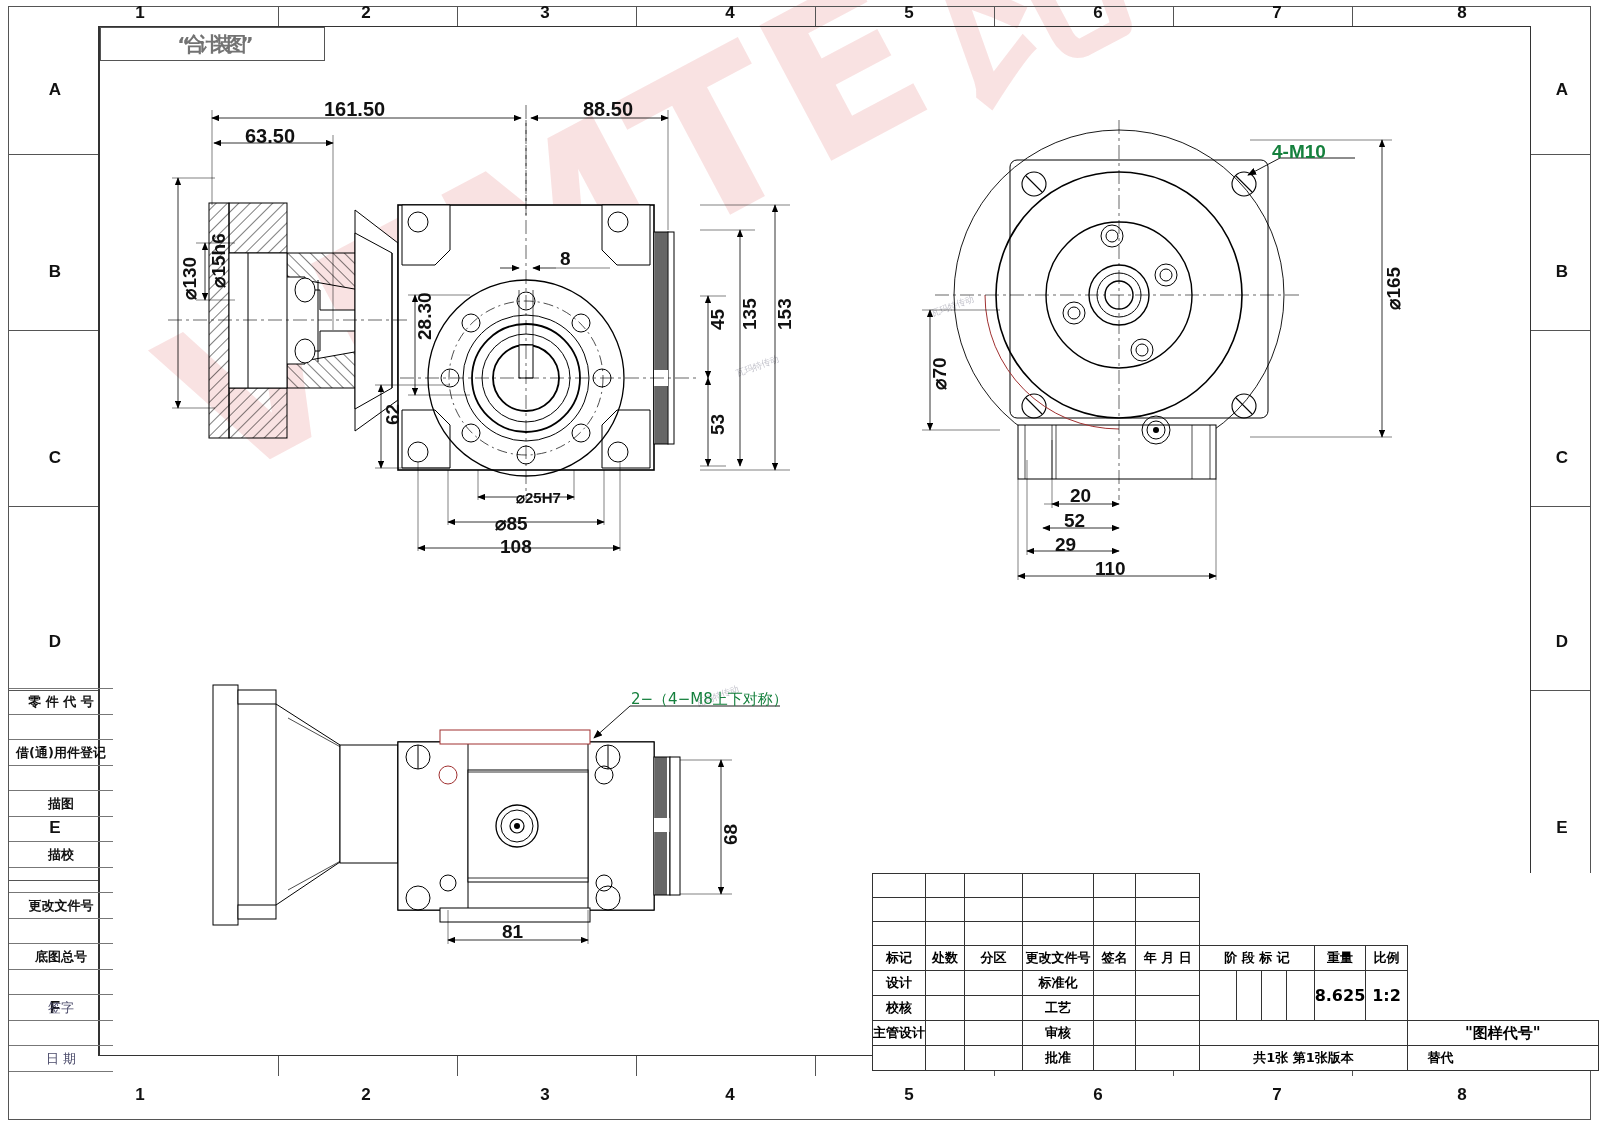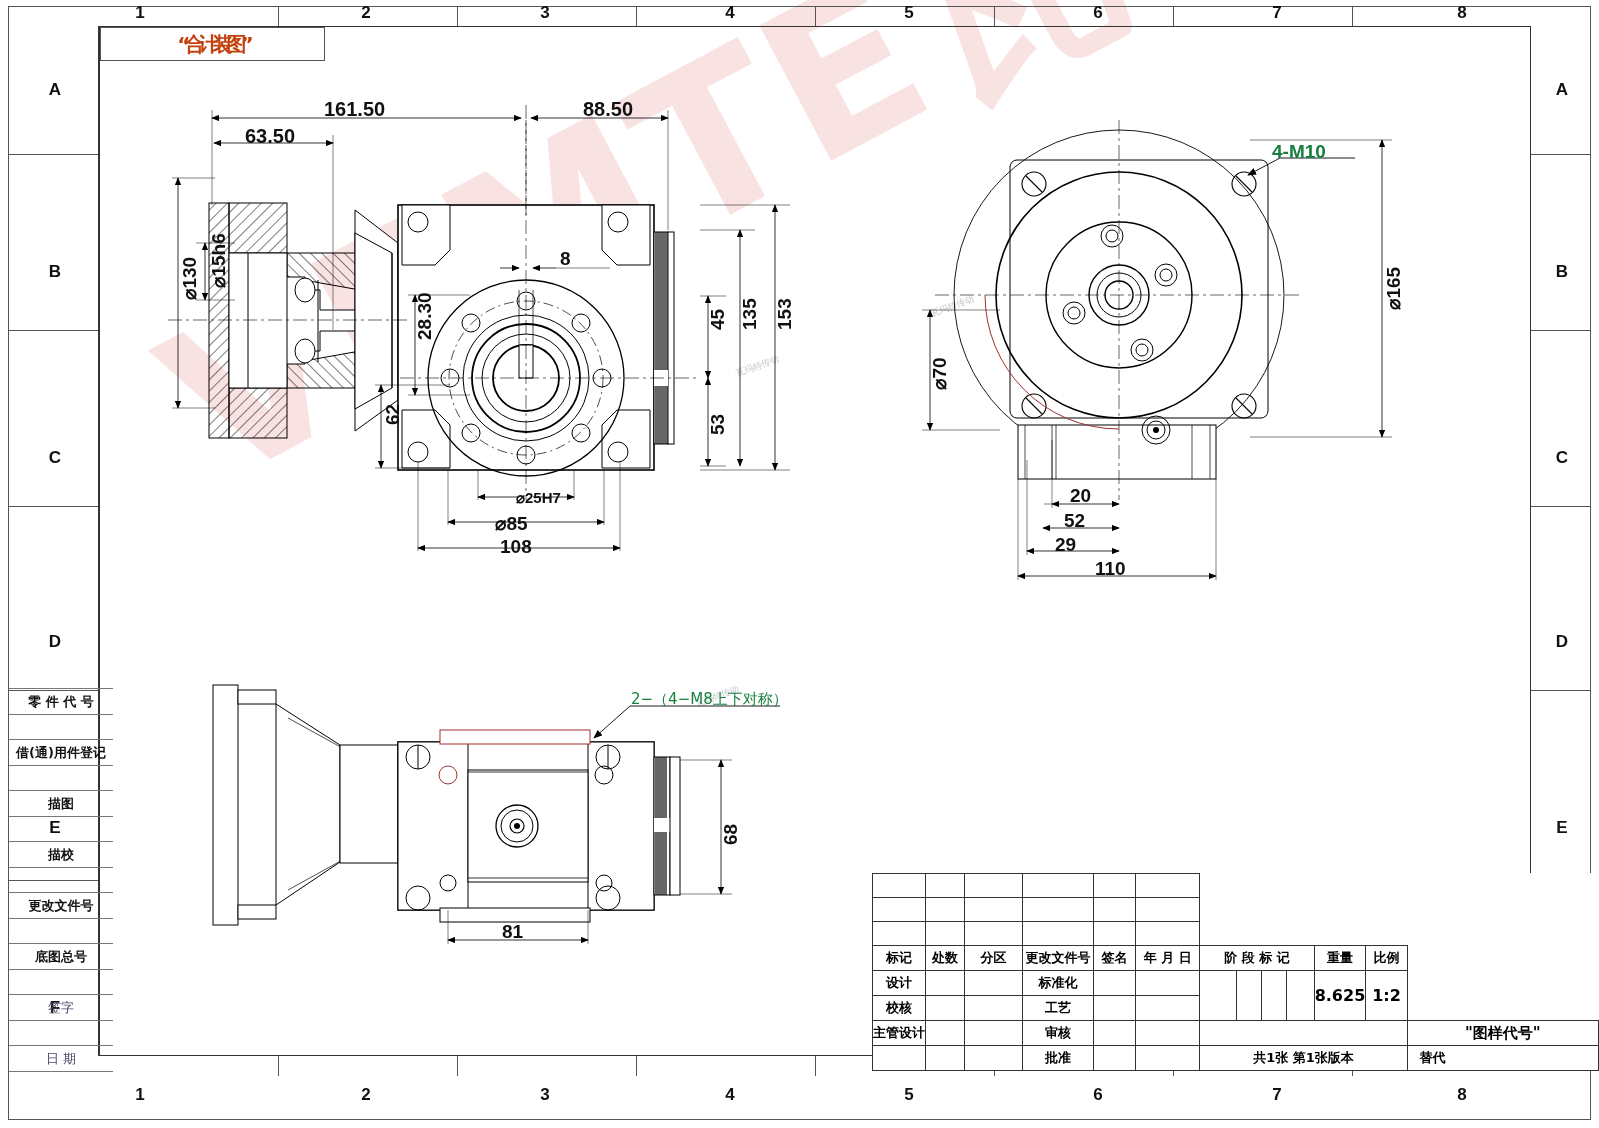--- a/index.html
+++ b/index.html
@@ -48,21 +48,21 @@
   }
   
   .caption-box {
     position: absolute; left: 100px; top: 27px;
     width: 225px; height: 34px;
     border: 1px solid #555;
     display: flex; align-items: center; justify-content: center;
     background: #fff;
   }
   .caption-text {
-    font-size: 20px; font-weight: bold; color: #c2410c;
+    font-size: 20px; font-weight: bold; color: #737373;
     letter-spacing: -6px;
     font-family: "DejaVu Sans", sans-serif;
   }
   
   .side-table {
     position: absolute; left: 9px; top: 688px;
     width: 104px;
     border-collapse: collapse;
   }
   .side-table td {
@@ -679,18 +679,18 @@
       </tr>
 
       <tr>
         <td style="height:25px;"></td>
         <td></td>
           <td></td>
         <td>批准</td>
         <td></td>
           <td></td>
         <td colspan="6">共1张 第1张版本</td>
-        <td colspan="2" style="text-align:left;padding-left:12px;">替代</td>
+        <td colspan="2" style="text-align:left;padding-left:20px;">替代</td>
       </tr>
     </tbody>
   </table>
 
 </div>
 
 </body></html>

